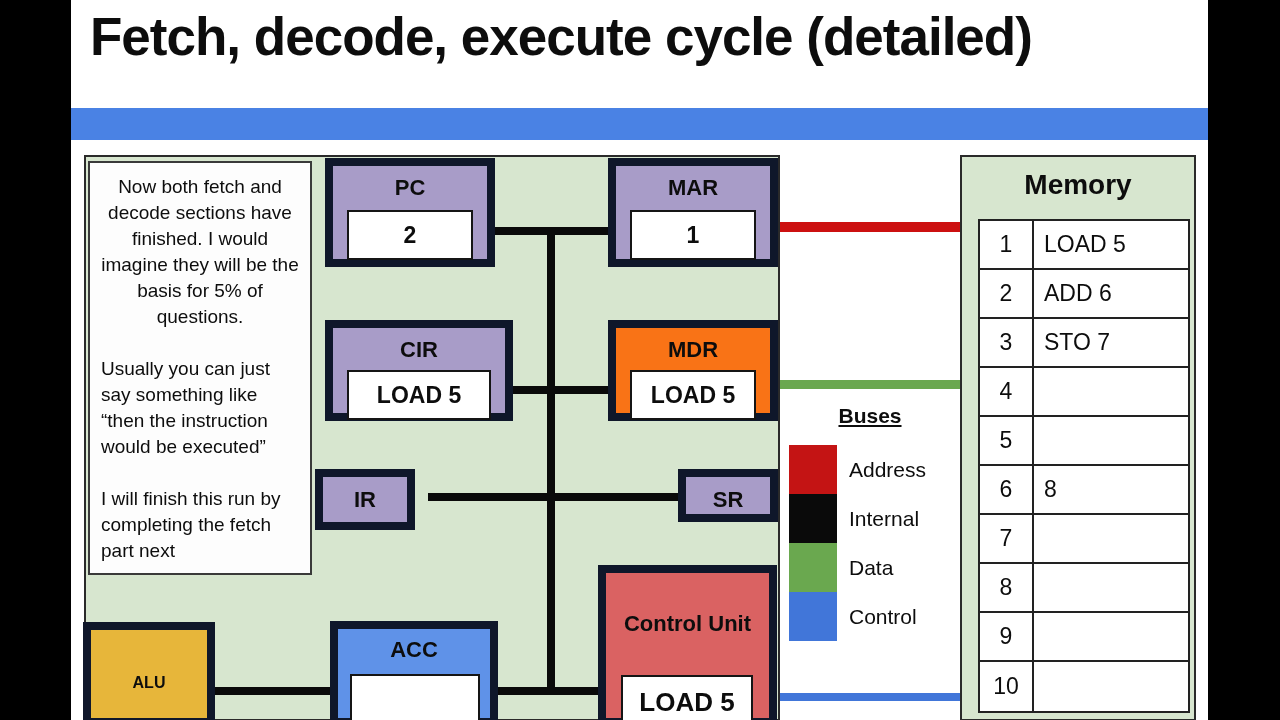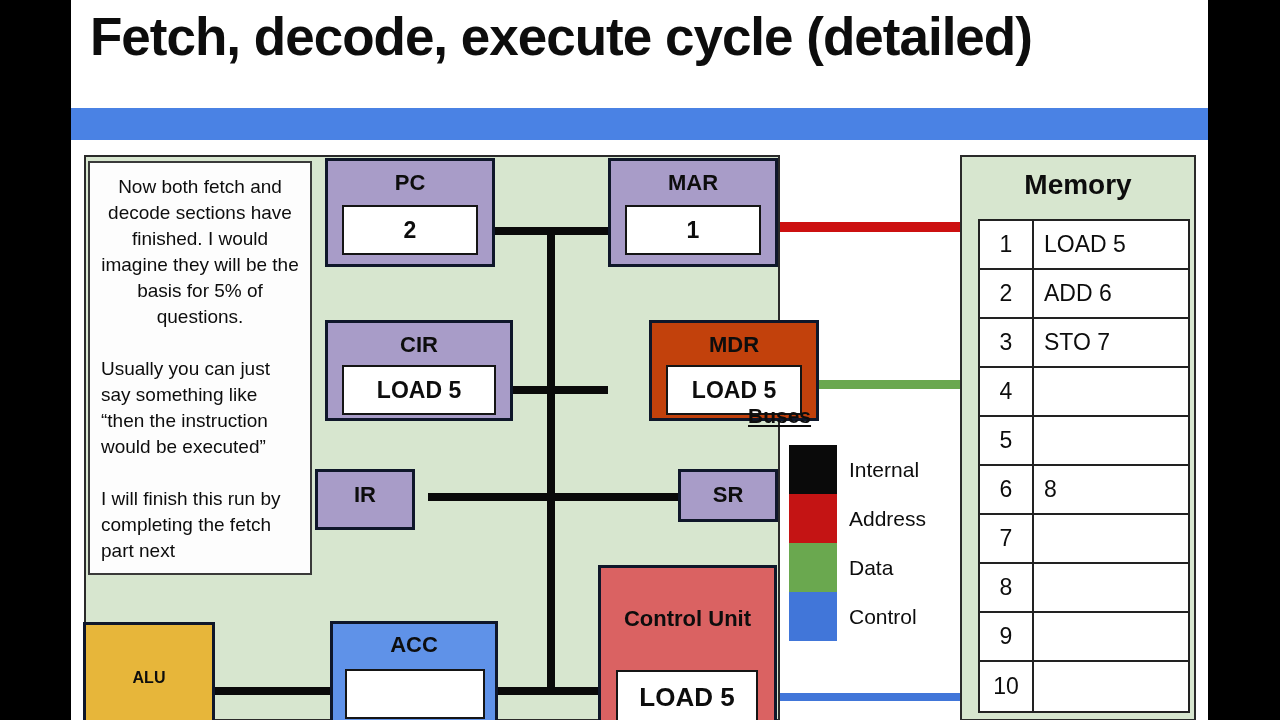--- a/index.html
+++ b/index.html
@@ -23,21 +23,21 @@
   #memory-panel { left:960px; top:155px; width:236px; height:566px; border:2px solid #2a2a2a; }
 
   #notes-box {
     left:88px; top:161px; width:224px; height:414px;
     background:#fdfdfd; border:2px solid #3a3a3a;
     padding:11px 11px; font-size:19px; line-height:26px;
   }
   .notes-p { margin-bottom:26px; }
   #notes-p1 { text-align:center; }
 
-  .comp { position:absolute; border:3px solid #0f172a; }
+  .comp { position:absolute; border:8px solid #0f172a; }
   .clabel { font-weight:bold; font-size:22px; text-align:center; }
   .vbox {
     position:absolute; background:#fff; border:2px solid #151515;
     display:flex; align-items:center; justify-content:center;
     font-weight:bold; font-size:23px;
   }
   #reg-pc  { left:325px; top:158px; width:170px; height:109px; }
   #reg-mar { left:608px; top:158px; width:170px; height:109px; }
   #reg-pc .clabel, #reg-mar .clabel { margin-top:9px; }
   #reg-pc .vbox, #reg-mar .vbox { left:14px; right:14px; top:44px; height:50px; }
@@ -62,21 +62,21 @@
   #bus-pc-mar  { left:495px; top:227px; width:113px; height:8px; }
   #bus-cir-mdr { left:495px; top:386px; width:113px; height:8px; }
   #bus-ir-sr   { left:428px; top:493px; width:250px; height:8px; }
   #bus-alu-acc { left:215px; top:687px; width:115px; height:8px; }
   #bus-acc-cu  { left:498px; top:687px; width:100px; height:8px; }
   #bus-address { left:780px; top:222px; width:180px; height:10px; }
   #bus-data    { left:780px; top:380px; width:180px; height:9px; }
   #bus-control { left:780px; top:693px; width:180px; height:8px; }
 
   #buses-title {
-    left:748px; top:404px; width:180px; text-align:left;
+    left:780px; top:404px; width:180px; text-align:center;
     font-size:21px; font-weight:bold; text-decoration:underline;
   }
   #bus-legend { left:789px; top:445px; }
   .legend-row { display:flex; height:49px; align-items:center; }
   .legend-swatch { width:48px; height:49px; flex:0 0 48px; }
   .legend-label { margin-left:12px; font-size:21px; white-space:nowrap; }
 
   #memory-title { left:960px; top:169px; width:236px; text-align:center; font-size:28px; font-weight:bold; }
   #memory-table { left:978px; top:219px; width:212px; border:2px solid #222; background:#fff; }
   .mrow { display:flex; height:49px; border-bottom:2px solid #222; }
@@ -119,21 +119,21 @@
   <div class="vbox">2</div>
 </div>
 <div id="reg-mar" class="comp" style="background-color: rgb(168, 156, 200);">
   <div class="clabel">MAR</div>
   <div class="vbox">1</div>
 </div>
 <div id="reg-cir" class="comp" style="background-color: rgb(168, 156, 200);">
   <div class="clabel">CIR</div>
   <div class="vbox">LOAD 5</div>
 </div>
-<div id="reg-mdr" class="comp" style="background-color: #c2410c; margin-left: 41px;">
+<div id="reg-mdr" class="comp" style="background-color: #f97316;">
   <div class="clabel">MDR</div>
   <div class="vbox">LOAD 5</div>
 </div>
 <div id="reg-ir" class="comp" style="background-color: rgb(168, 156, 200);">
   <div class="clabel">IR</div>
 </div>
 <div id="reg-sr" class="comp" style="background-color: rgb(168, 156, 200);">
   <div class="clabel">SR</div>
 </div>
 
@@ -145,26 +145,26 @@
   <div class="vbox"></div>
 </div>
 <div id="cu-box" class="comp" style="background-color: rgb(218, 98, 98);">
   <div class="clabel">Control Unit</div>
   <div class="vbox">LOAD 5</div>
 </div>
 
 <div id="buses-title" class="abs">Buses</div>
 <div id="bus-legend" class="abs">
   <div class="legend-row">
+    <div class="legend-swatch" style="background-color: rgb(196, 20, 20);"></div>
+    <div class="legend-label">Address</div>
+  </div>
+  <div class="legend-row">
     <div class="legend-swatch" style="background-color: rgb(10, 10, 10);"></div>
     <div class="legend-label">Internal</div>
-  </div>
-  <div class="legend-row">
-    <div class="legend-swatch" style="background-color: rgb(196, 20, 20);"></div>
-    <div class="legend-label">Address</div>
   </div>
   <div class="legend-row">
     <div class="legend-swatch" style="background-color: rgb(106, 168, 79);"></div>
     <div class="legend-label">Data</div>
   </div>
   <div class="legend-row">
     <div class="legend-swatch" style="background-color: rgb(65, 118, 217);"></div>
     <div class="legend-label">Control</div>
   </div>
 </div>

